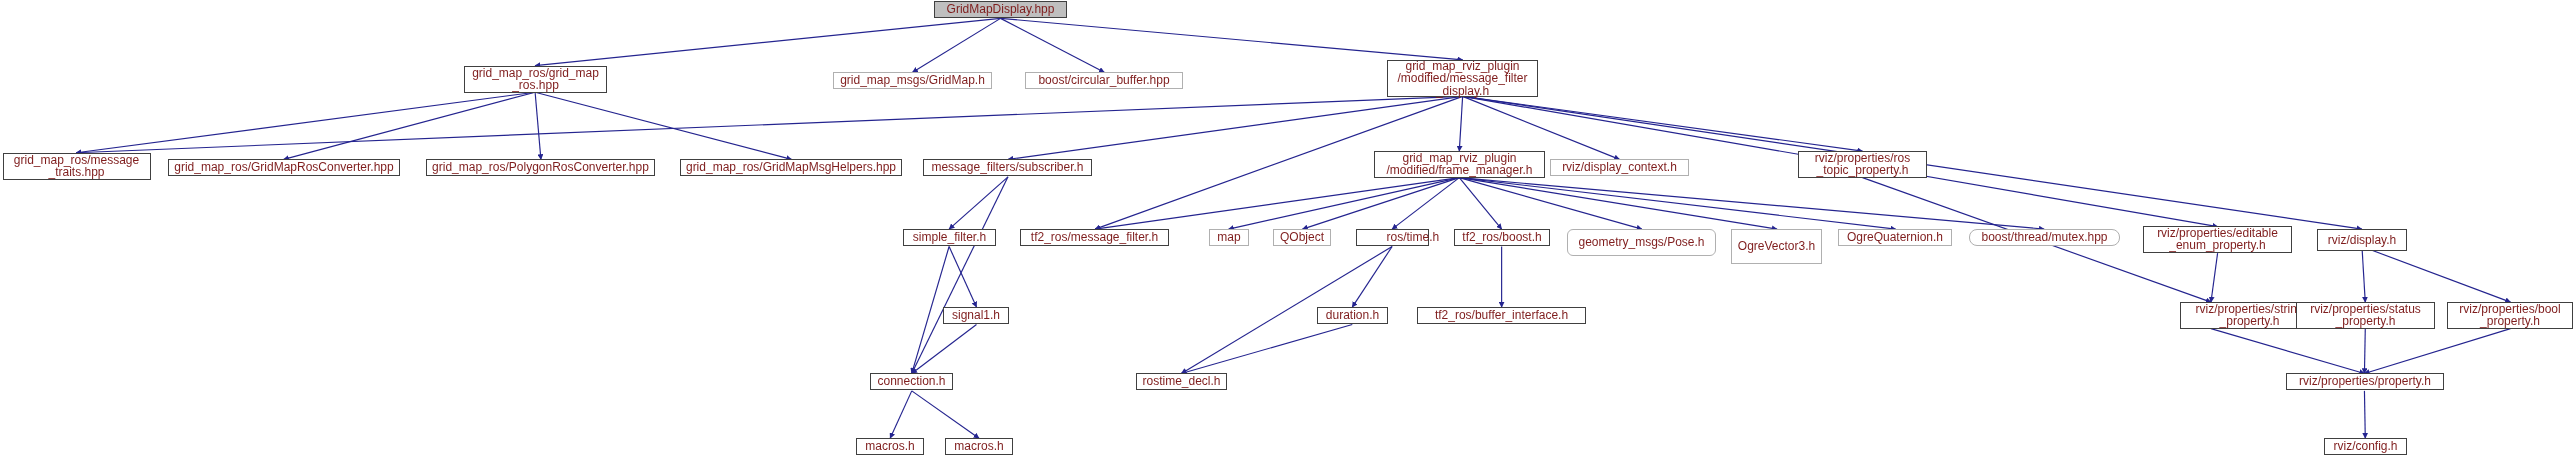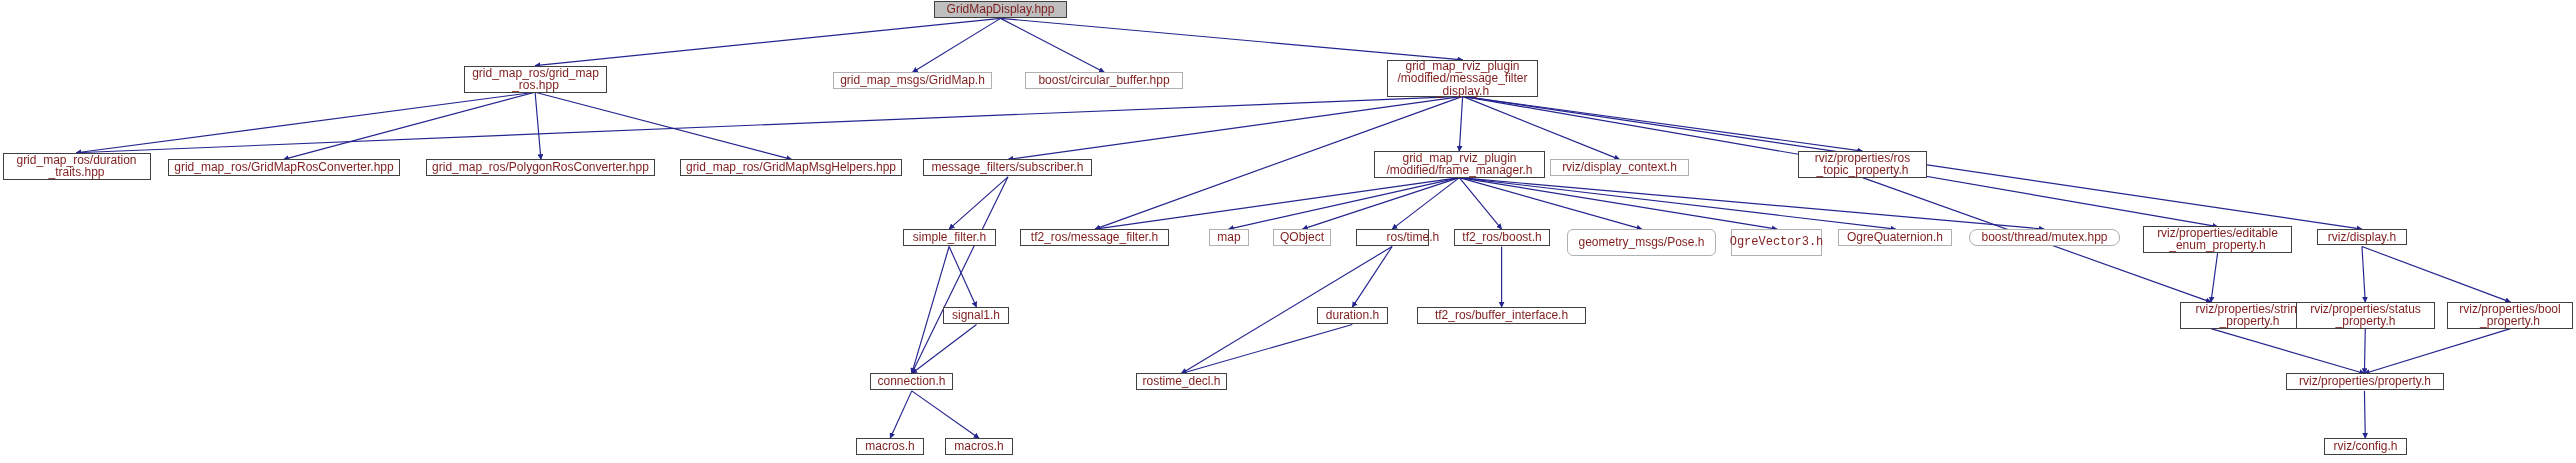--- a/index.html
+++ b/index.html
@@ -106,44 +106,44 @@
   </svg>
   <div id="node-layer">
       <div class="node root" style="left: 934px; top: 0.8px; width: 133px; height: 17.4px;">GridMapDisplay.hpp</div>
       <div class="node" style="left: 464px; top: 66px; width: 143px; height: 26.5px;">grid_map_ros/grid_map
 _ros.hpp</div>
       <div class="node thin" style="left: 833px; top: 72px; width: 159px; height: 17.4px; text-align: right;">grid_map_msgs/GridMap.h</div>
       <div class="node thin" style="left: 1025px; top: 72px; width: 158px; height: 17.4px;">boost/circular_buffer.hpp</div>
       <div class="node" style="left: 1387px; top: 60px; width: 151px; height: 37px;">grid_map_rviz_plugin
 /modified/message_filter
 _display.h</div>
-      <div class="node" style="left: 2.5px; top: 153px; width: 148px; height: 26.5px;">grid_map_ros/duration
+      <div class="node" style="left: 2.5px; top: 153px; width: 148px; height: 26.5px;">grid_map_ros/message
 _traits.hpp</div>
       <div class="node" style="left: 168px; top: 159px; width: 232px; height: 17.4px;">grid_map_ros/GridMapRosConverter.hpp</div>
       <div class="node" style="left: 426px; top: 159px; width: 229px; height: 17.4px;">grid_map_ros/PolygonRosConverter.hpp</div>
       <div class="node" style="left: 680px; top: 159px; width: 222px; height: 17.4px;">grid_map_ros/GridMapMsgHelpers.hpp</div>
       <div class="node" style="left: 923px; top: 159px; width: 169px; height: 17.4px;">message_filters/subscriber.h</div>
       <div class="node" style="left: 1374px; top: 151px; width: 171px; height: 26.5px;">grid_map_rviz_plugin
 /modified/frame_manager.h</div>
       <div class="node thin" style="left: 1550px; top: 159px; width: 139px; height: 17.4px;">rviz/display_context.h</div>
       <div class="node" style="left: 1798px; top: 151px; width: 129px; height: 26.5px;">rviz/properties/ros
 _topic_property.h</div>
       <div class="node" style="left: 903px; top: 229px; width: 93px; height: 17.4px;">simple_filter.h</div>
       <div class="node" style="left: 1020px; top: 229px; width: 149px; height: 17.4px;">tf2_ros/message_filter.h</div>
       <div class="node thin" style="left: 1209px; top: 229px; width: 40px; height: 17.4px;">map</div>
       <div class="node thin" style="left: 1273px; top: 229px; width: 58px; height: 17.4px;">QObject</div>
       <div class="node" style="left: 1356px; top: 229px; width: 73px; height: 17.4px; padding-left: 44px;">ros/time.h</div>
       <div class="node" style="left: 1454px; top: 229px; width: 96px; height: 17.4px;">tf2_ros/boost.h</div>
       <div class="node thin" style="left: 1567px; top: 229px; width: 149px; height: 27px; border-radius: 6px;">geometry_msgs/Pose.h</div>
-      <div class="node thin" style="left: 1731px; top: 229px; width: 91px; height: 27px; font-family: Liberation Mono, monospace;">OgreVector3.h</div>
+      <div class="node thin" style="left: 1731px; top: 229px; width: 91px; height: 35px;">OgreVector3.h</div>
       <div class="node thin" style="left: 1838px; top: 229px; width: 114px; height: 17.4px;">OgreQuaternion.h</div>
       <div class="node thin" style="left: 1969px; top: 229px; width: 151px; height: 17.4px; border-radius: 8px;">boost/thread/mutex.hpp</div>
       <div class="node" style="left: 2143px; top: 226px; width: 149px; height: 26.5px;">rviz/properties/editable
 _enum_property.h</div>
-      <div class="node" style="left: 2317px; top: 229px; width: 90px; height: 16px;">rviz/display.h</div>
+      <div class="node" style="left: 2317px; top: 229px; width: 90px; height: 22px;">rviz/display.h</div>
       <div class="node" style="left: 943px; top: 307px; width: 66px; height: 17.4px;">signal1.h</div>
       <div class="node" style="left: 1317px; top: 307px; width: 71px; height: 17.4px;">duration.h</div>
       <div class="node" style="left: 1417px; top: 307px; width: 169px; height: 17.4px;">tf2_ros/buffer_interface.h</div>
       <div class="node" style="left: 2141px; top: 302px; width: 139px; height: 26.5px; margin-left: 39px;">rviz/properties/string
 _property.h</div>
       <div class="node" style="left: 2296px; top: 302px; width: 139px; height: 26.5px;">rviz/properties/status
 _property.h</div>
       <div class="node" style="left: 2447px; top: 302px; width: 126px; height: 26.5px;">rviz/properties/bool
 _property.h</div>
       <div class="node" style="left: 870px; top: 373px; width: 83px; height: 17.4px;">connection.h</div>

